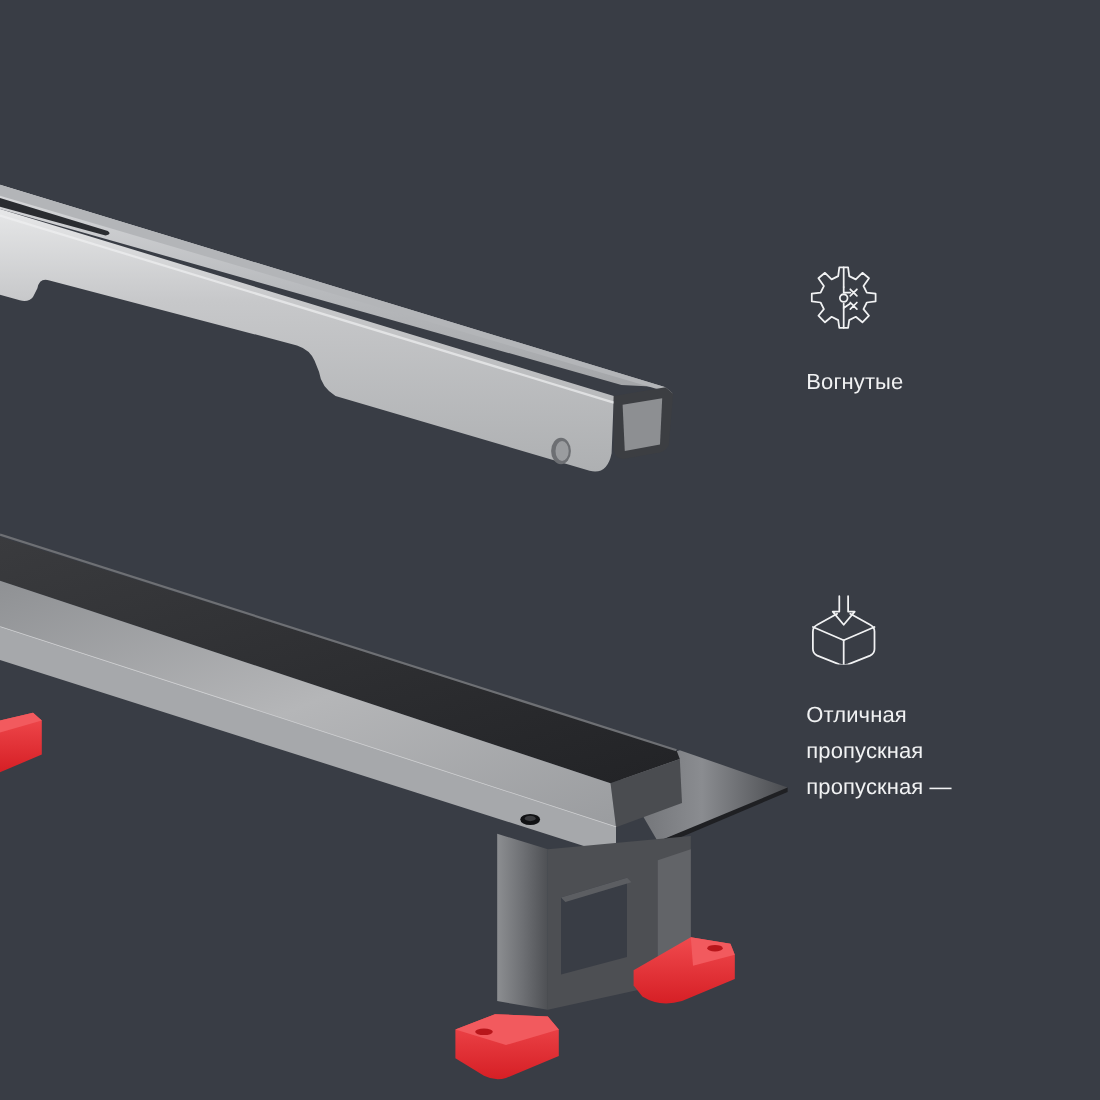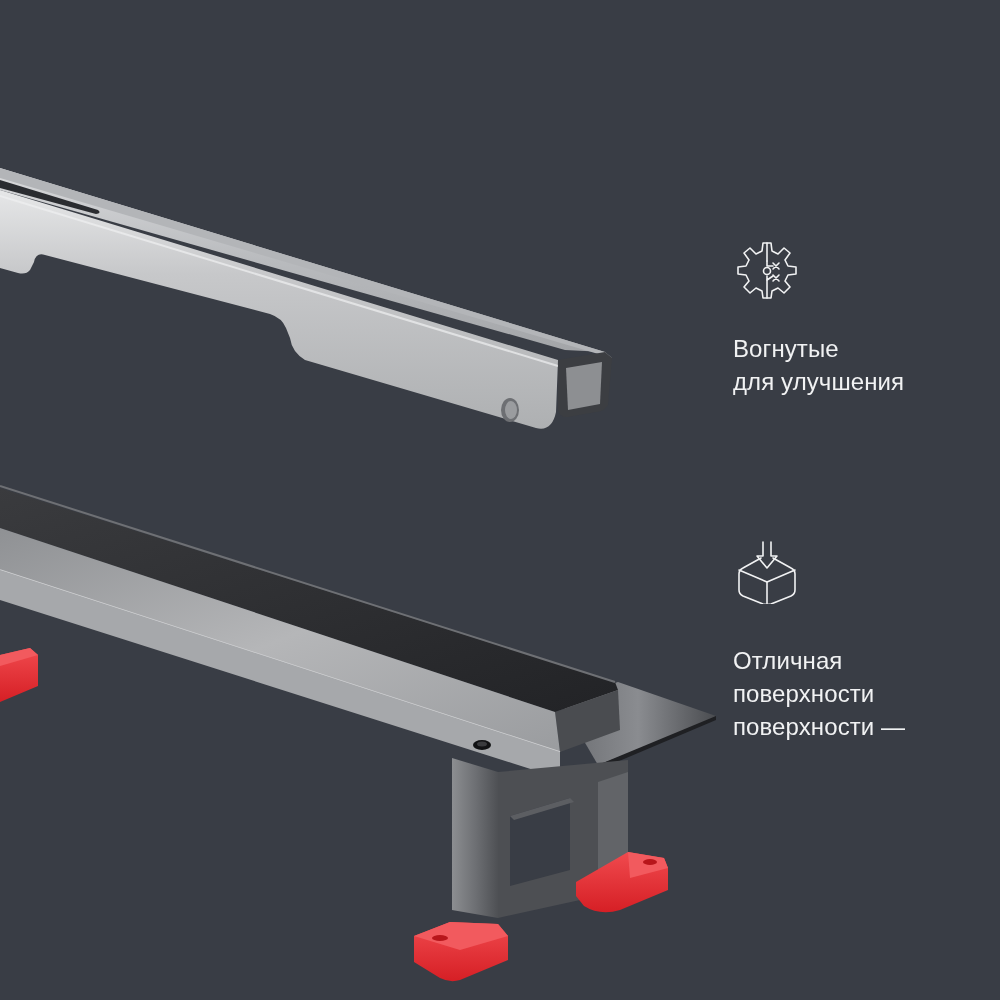--- a/index.html
+++ b/index.html
@@ -16,31 +16,31 @@
       position: absolute;
       left: 733px;
       color: #f1f2f3;
     }
     .feature .icon {
       width: 68px; height: 64px;
       display: block;
     }
     .feature .text {
       margin-top: 28px;
-      font-size: 24px;
+      font-size: 20px;
       line-height: 33px;
       letter-spacing: 0.1px;
       font-weight: 400;
       white-space: nowrap;
     }
     .feature .text span { display: block; }
     #feature-1 { top: 238px; }
     #feature-1 .text { margin-top: 30px; }
     #feature-2 { top: 540px; }
-    #feature-2 .text { margin-top: 40px; }
+    #feature-2 .text { margin-top: 30px; }
   </style>
 </head>
 <body>
 
 <div class="scene">
   <svg width="1000" height="1000" viewBox="0 0 1000 1000" xmlns="http://www.w3.org/2000/svg">
     <defs>
       <linearGradient id="steelTop" x1="0" y1="0" x2="0" y2="1">
         <stop offset="0" stop-color="#d9dadc"></stop>
         <stop offset="0.5" stop-color="#b9bbbe"></stop>
@@ -144,29 +144,28 @@
     <path d="M34,5 L34,23"></path>
     <path d="M34,42 L34,60"></path>
     <path d="M34,23 L34,28 L40,28"></path>
     <circle cx="34" cy="33" r="3.5"></circle>
     <path d="M34,38 L34,42 L40,38"></path>
     <path d="M40,25 L46,31 M46,25 L40,31"></path>
     <path d="M40,37 L46,43 M46,37 L40,43"></path>
   </svg>
   <div class="text">
     <span>Вогнутые</span>
-    <span>для улучшения</span>
   </div>
 </div>
 
 <div class="feature" id="feature-2">
   <svg class="icon" viewBox="0 0 68 64" fill="none" stroke="#f1f2f3" stroke-width="1.6" stroke-linejoin="round" stroke-linecap="round">
     <path d="M28,18 L10,28 Q6,30 6,34 L6,50 Q6,54 10,56 L30,64 Q34,65 38,64 L58,56 Q62,54 62,50 L62,34 Q62,30 58,28 L40,18"></path>
     <path d="M6,30 L34,42 L62,30"></path>
     <path d="M34,42 L34,64"></path>
     <path d="M30,2 L30,16 L24,16 L34,28 L44,16 L38,16 L38,2"></path>
   </svg>
   <div class="text">
     <span>Отличная</span>
-    <span>поверхности</span>
-    <span>поверхности —</span>
+    <span>пропускная</span>
+    <span>пропускная —</span>
   </div>
 </div>
 
 </body></html>

